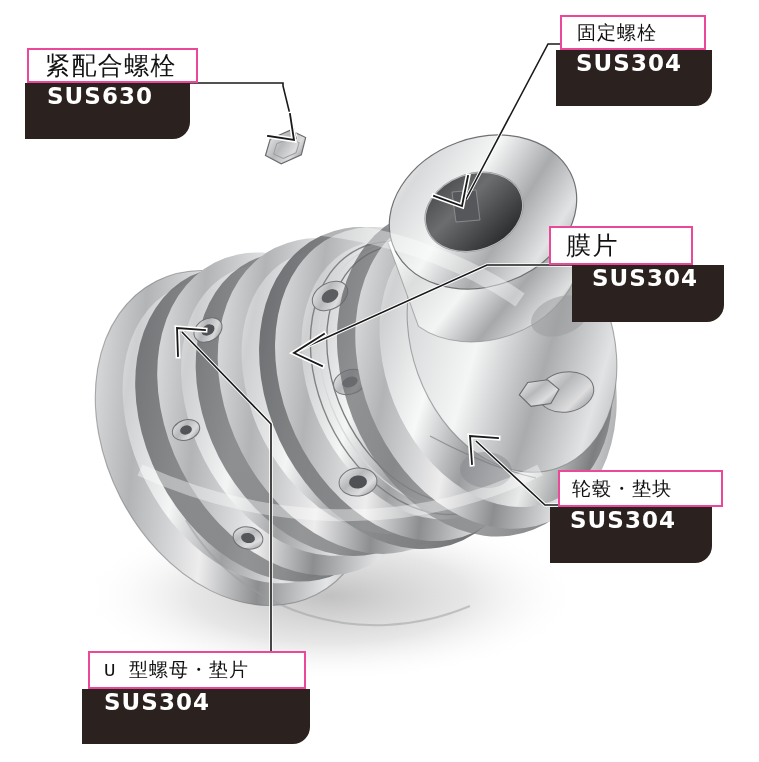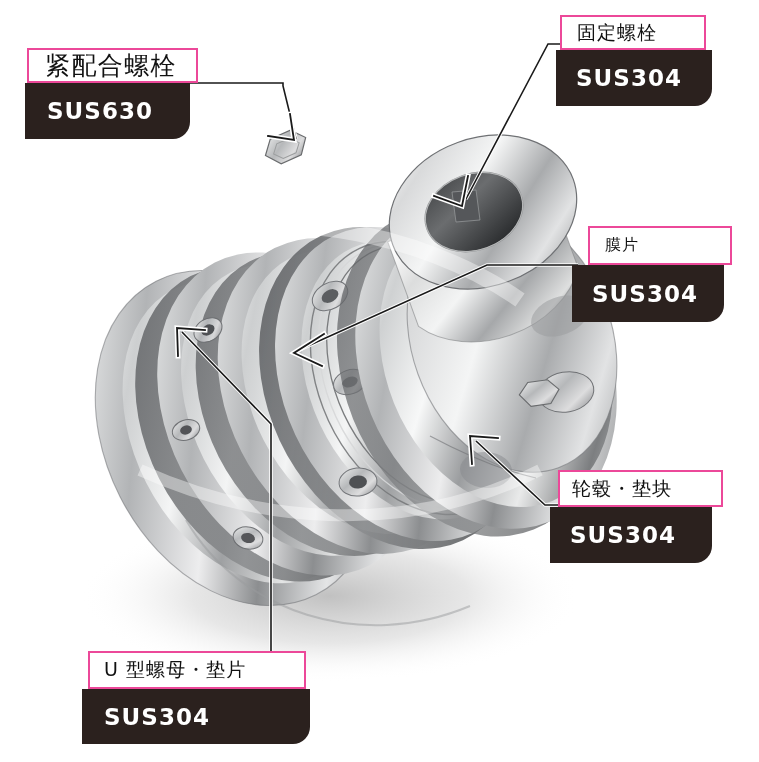--- a/index.html
+++ b/index.html
@@ -24,21 +24,21 @@
     display:flex;align-items:center;
     color:#111111;
     font-family:"DejaVu Sans","Liberation Sans",sans-serif;
     letter-spacing:.055em;
     white-space:nowrap;
   }
   .cl-body{
     background:#2b211e;
     color:#ffffff;
     box-sizing:border-box;
-    display:flex;align-items:center;
+    display:flex;
     font-family:"DejaVu Sans","Liberation Sans",sans-serif;
     font-weight:bold;
     letter-spacing:.045em;
     white-space:nowrap;
     position:relative;
   }
   .cl-body.r-br{border-bottom-right-radius:17px;}
   .cl-body::after{
     content:"";position:absolute;left:3px;right:-4px;top:4px;bottom:-4px;
     background:rgba(120,110,105,.30);
@@ -278,39 +278,39 @@
   <div class="callout">
     <div class="cl-head" style="position:absolute;left:560px;top:15px;width:146px;height:35px;padding-left:15px;font-size:19px;">
       <span>固定螺栓</span>
     </div>
     <div class="cl-body r-br" style="position:absolute;left:556px;top:50px;width:156px;height:56px;padding-left:20px;font-size:23px;">
       <span>SUS304</span>
     </div>
   </div>
 
   <div class="callout">
-    <div class="cl-head" style="position:absolute;left:588px;top:226px;width:144px;height:39px;padding-left:15px;font-size:16px;">
+    <div class="cl-head" style="position:absolute;left:549px;top:226px;width:144px;height:39px;padding-left:15px;font-size:25px;">
       <span>膜片</span>
     </div>
     <div class="cl-body r-br" style="position:absolute;left:572px;top:265px;width:152px;height:57px;padding-left:20px;font-size:23px;">
       <span>SUS304</span>
     </div>
   </div>
 
   <div class="callout">
     <div class="cl-head" style="position:absolute;left:558px;top:470px;width:165px;height:37px;padding-left:12px;font-size:19px;">
       <span>轮毂・垫块</span>
     </div>
     <div class="cl-body r-br" style="position:absolute;left:550px;top:507px;width:162px;height:56px;padding-left:20px;font-size:23px;">
       <span>SUS304</span>
     </div>
   </div>
 
   <div class="callout">
-    <div class="cl-head" style="position:absolute;left:88px;top:651px;width:218px;height:38px;padding-left:14px;font-size:19px;">
+    <div class="cl-head" style="position:absolute;left:88px;top:651px;width:218px;height:38px;padding-left:14px;font-size:19px;font-family:Liberation Mono, monospace;">
       <span>U 型螺母・垫片</span>
     </div>
     <div class="cl-body r-br" style="position:absolute;left:82px;top:689px;width:228px;height:55px;padding-left:22px;font-size:23px;">
       <span>SUS304</span>
     </div>
   </div>
 
 </div>
 
 </body></html>

